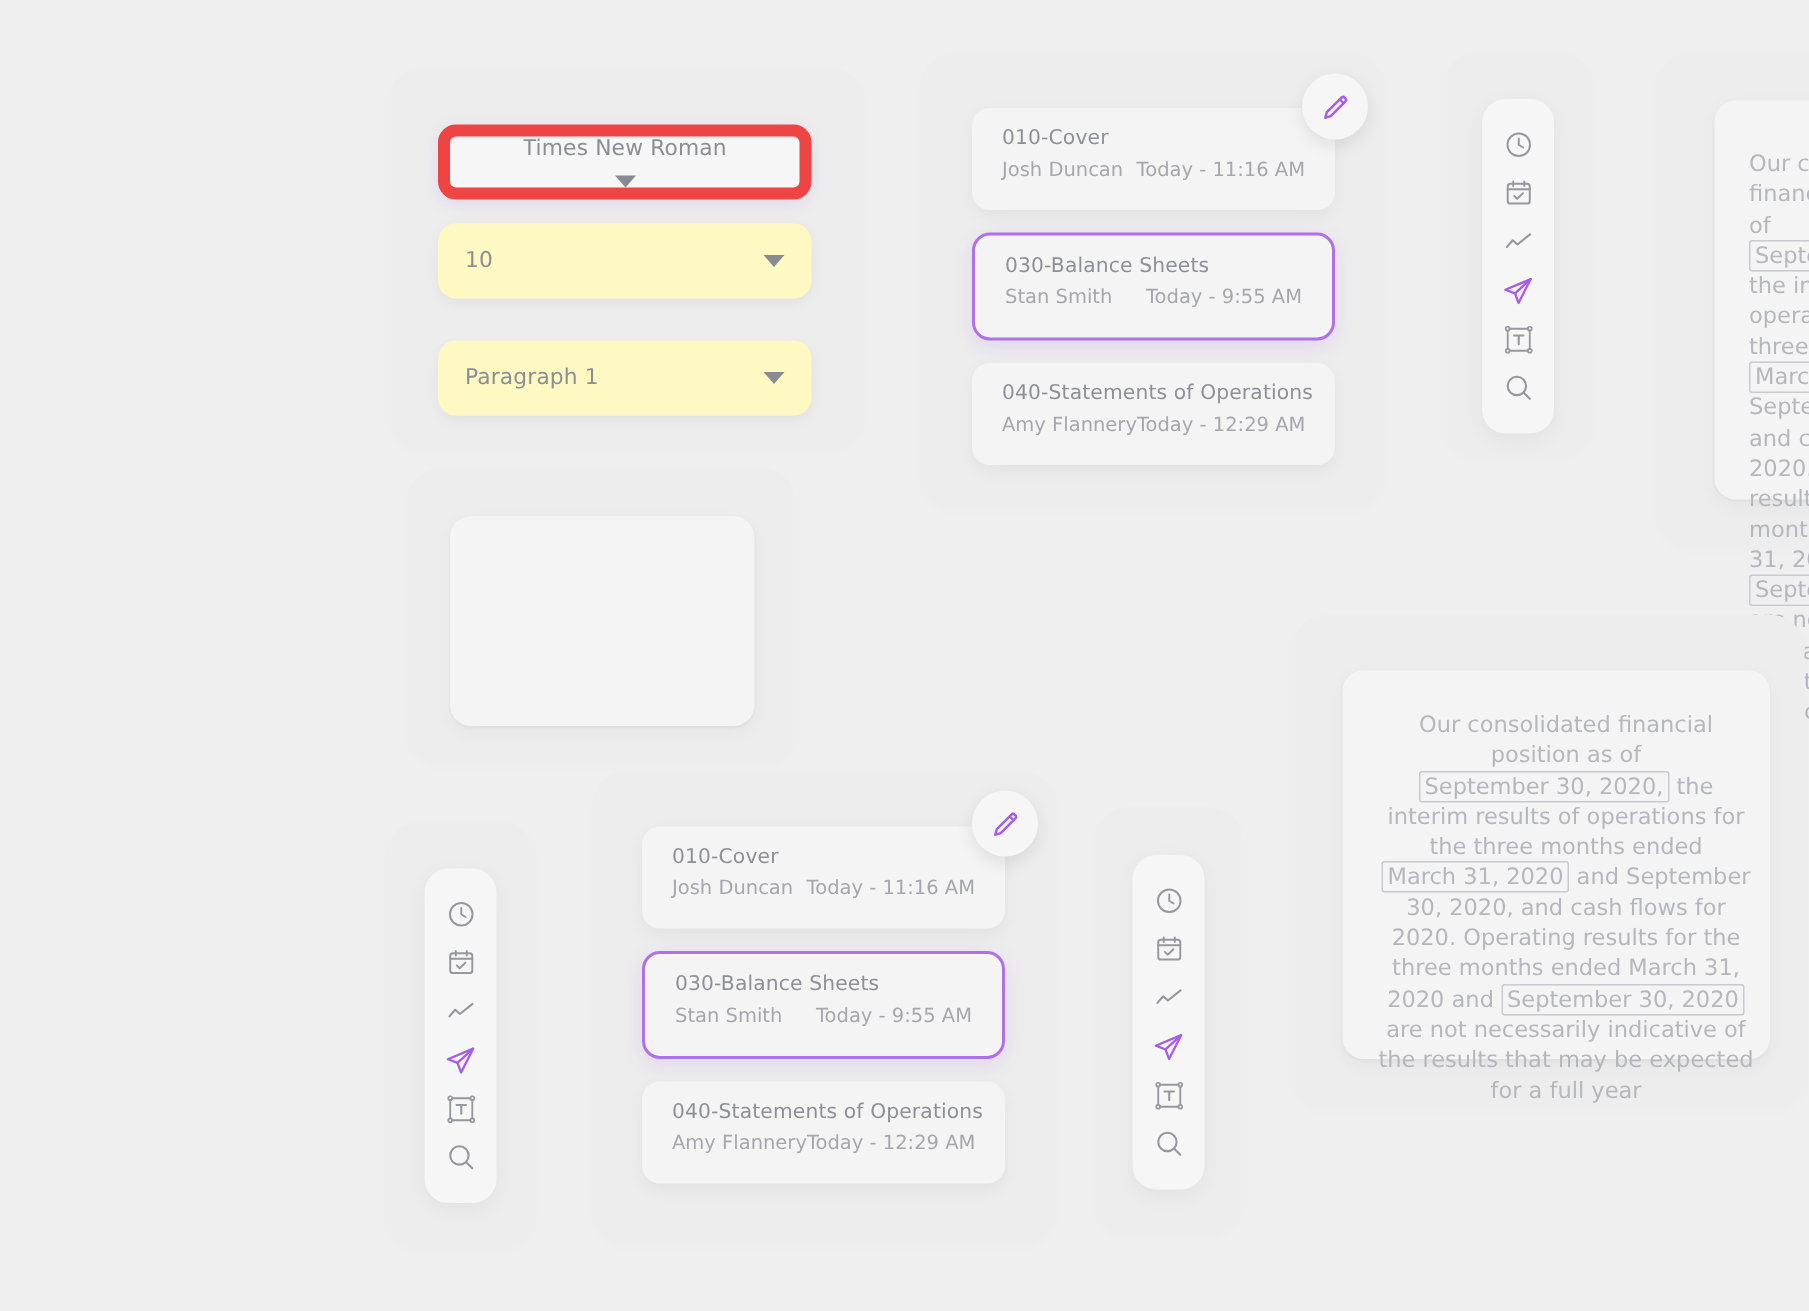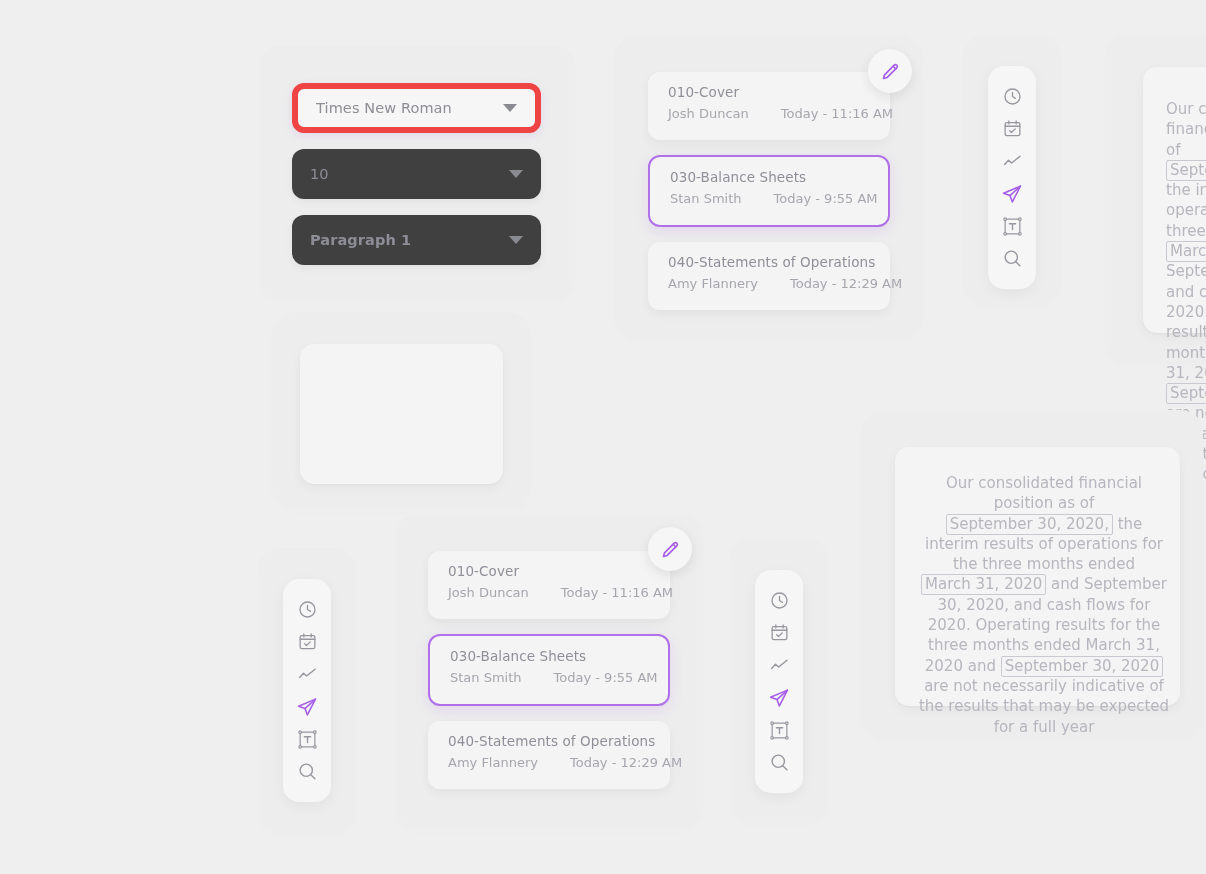--- a/index.html
+++ b/index.html
@@ -25,32 +25,33 @@
     position:absolute;
     background:#f4f4f4;
     border-radius:14px;
     box-shadow:0 4px 12px rgba(0,0,0,0.045), 0 1px 2px rgba(0,0,0,0.03);
   }
 
   
   .select{
     position:absolute;
     height:50px;
-    background:#404040;
+    background:#fef9c3;
     border-radius:12px;
     box-shadow:0 3px 9px rgba(0,0,0,0.05);
     display:flex;align-items:center;
     padding:0 18px;
     box-sizing:border-box;
     cursor:pointer;
   }
   .select.focused{
-    border:6px solid #ef4444;
+    border:8px solid #ef4444;
     background:#f6f6f6;
     box-shadow:0 3px 10px rgba(176,113,232,0.16);
+    flex-direction:column;
   }
   .select .sel-label{
     flex:1;
     font-size:14.5px;
     color:#8d8d96;
     letter-spacing:.1px;
     white-space:nowrap;
     overflow:hidden;
   }
   .caret{
@@ -81,21 +82,20 @@
     color:#8f8f99;
     letter-spacing:.1px;
     margin-bottom:6px;
     white-space:nowrap;
   }
   .doc-meta{
     display:flex;
     font-size:13px;
     color:#a6a6ae;
     white-space:nowrap;
-    gap:32px;
   }
   .doc-author{flex:none;}
   .doc-time{margin-left:auto;}
 
   
   .fab{
     position:absolute;
     width:44px;height:44px;
     border-radius:50%;
     background:#f6f6f6;
@@ -170,21 +170,21 @@
   <div class="select focused" style="left:292px;top:83px;width:249px;">
     <span class="sel-label">Times New Roman</span>
     <span class="caret"></span>
   </div>
 
   <div class="select" style="left:292px;top:149px;width:249px;">
     <span class="sel-label">10</span>
     <span class="caret"></span>
   </div>
 
-  <div class="select" style="left:292px;top:215px;width:249px;font-weight:bold;">
+  <div class="select" style="left:292px;top:227px;width:249px;">
     <span class="sel-label">Paragraph 1</span>
     <span class="caret"></span>
   </div>
 
   <div class="group" style="left:615px;top:35px;width:307px;height:305px;"></div>
 
   <div class="fab" style="left:868px;top:49px;">
     <svg width="21" height="21" viewBox="0 0 24 24" fill="none">
       <path d="M4 20l1.2-4.2L16.2 4.8a2 2 0 012.8 0l.2.2a2 2 0 010 2.8L8.2 18.8 4 20z" stroke="#a65ee8" stroke-width="1.9" stroke-linejoin="round"></path>
       <path d="M15 6l3 3" stroke="#a65ee8" stroke-width="1.7" stroke-linecap="round"></path>

